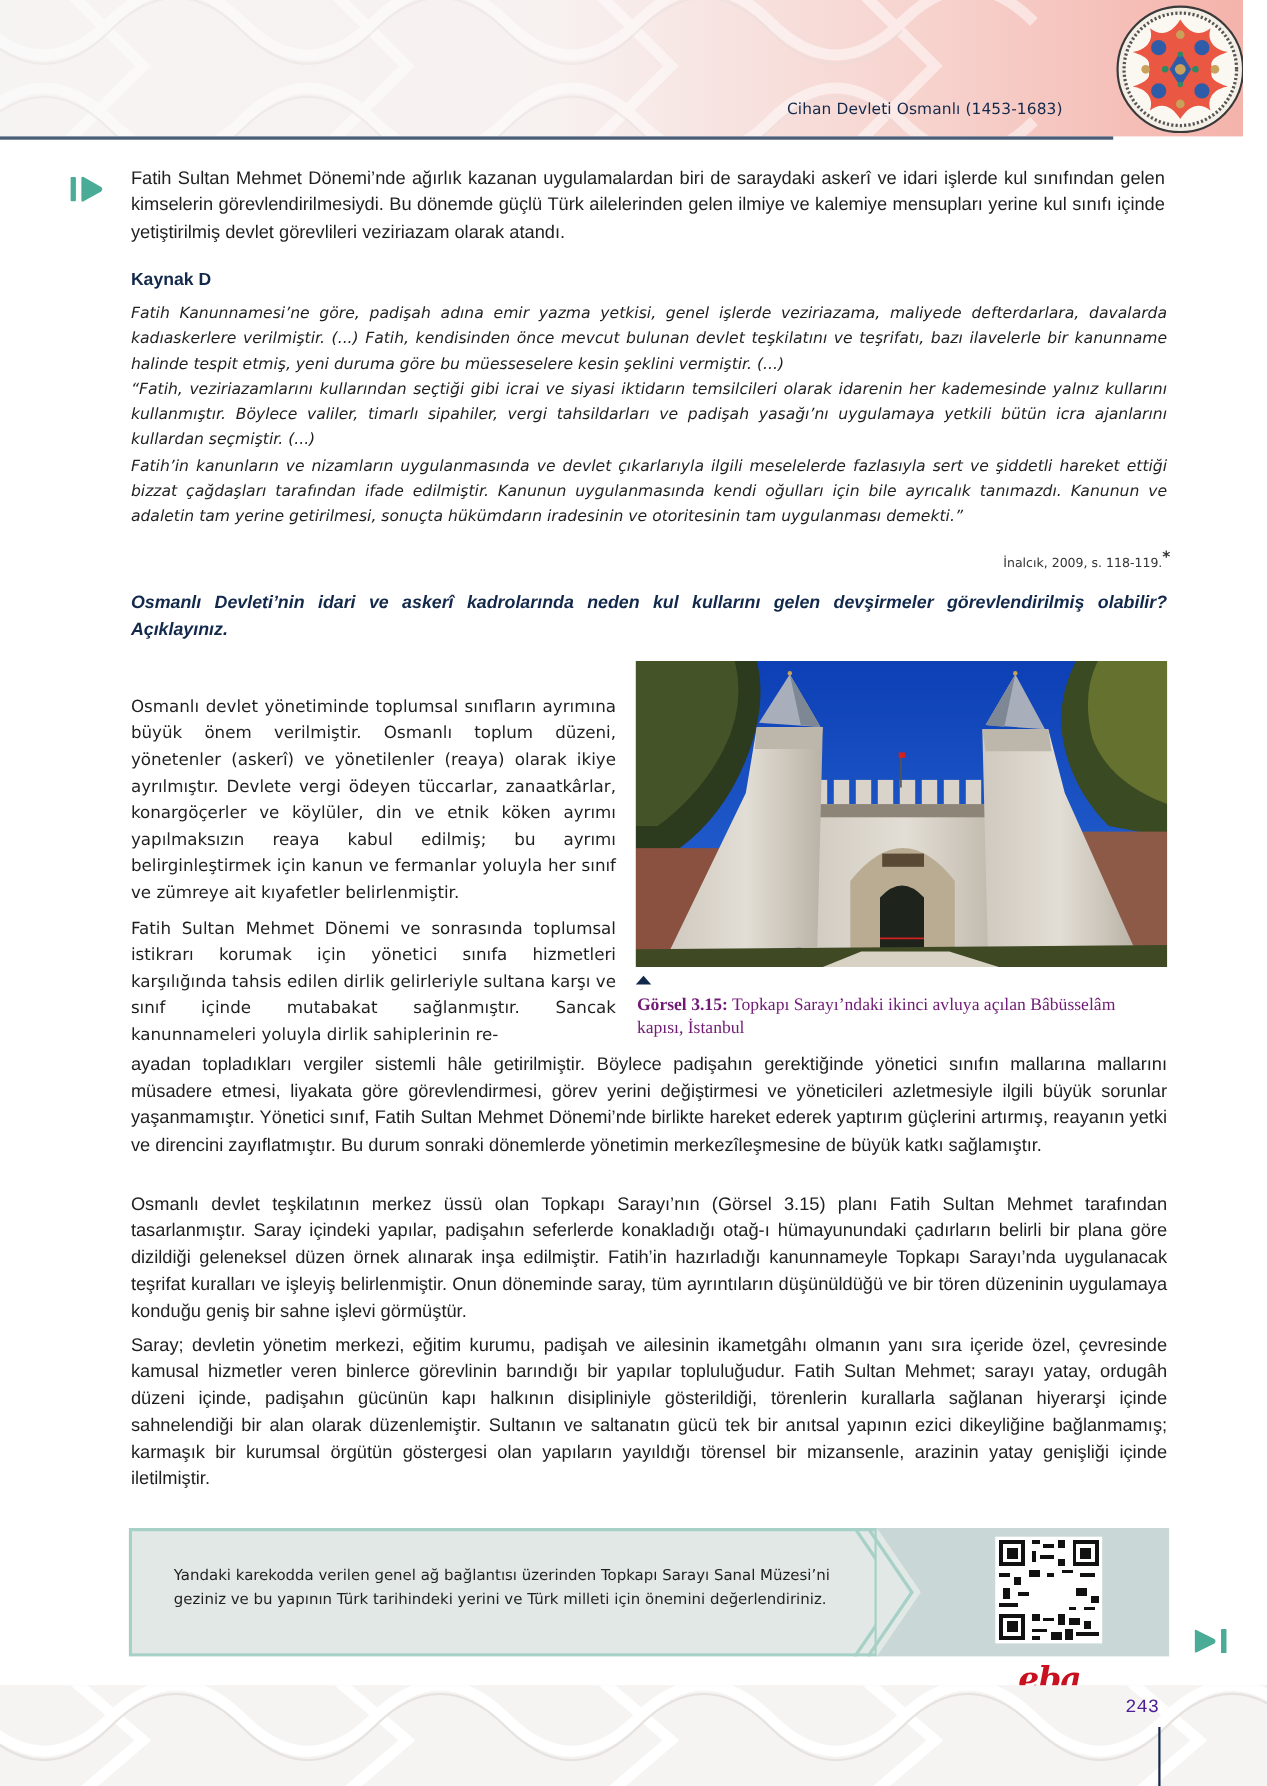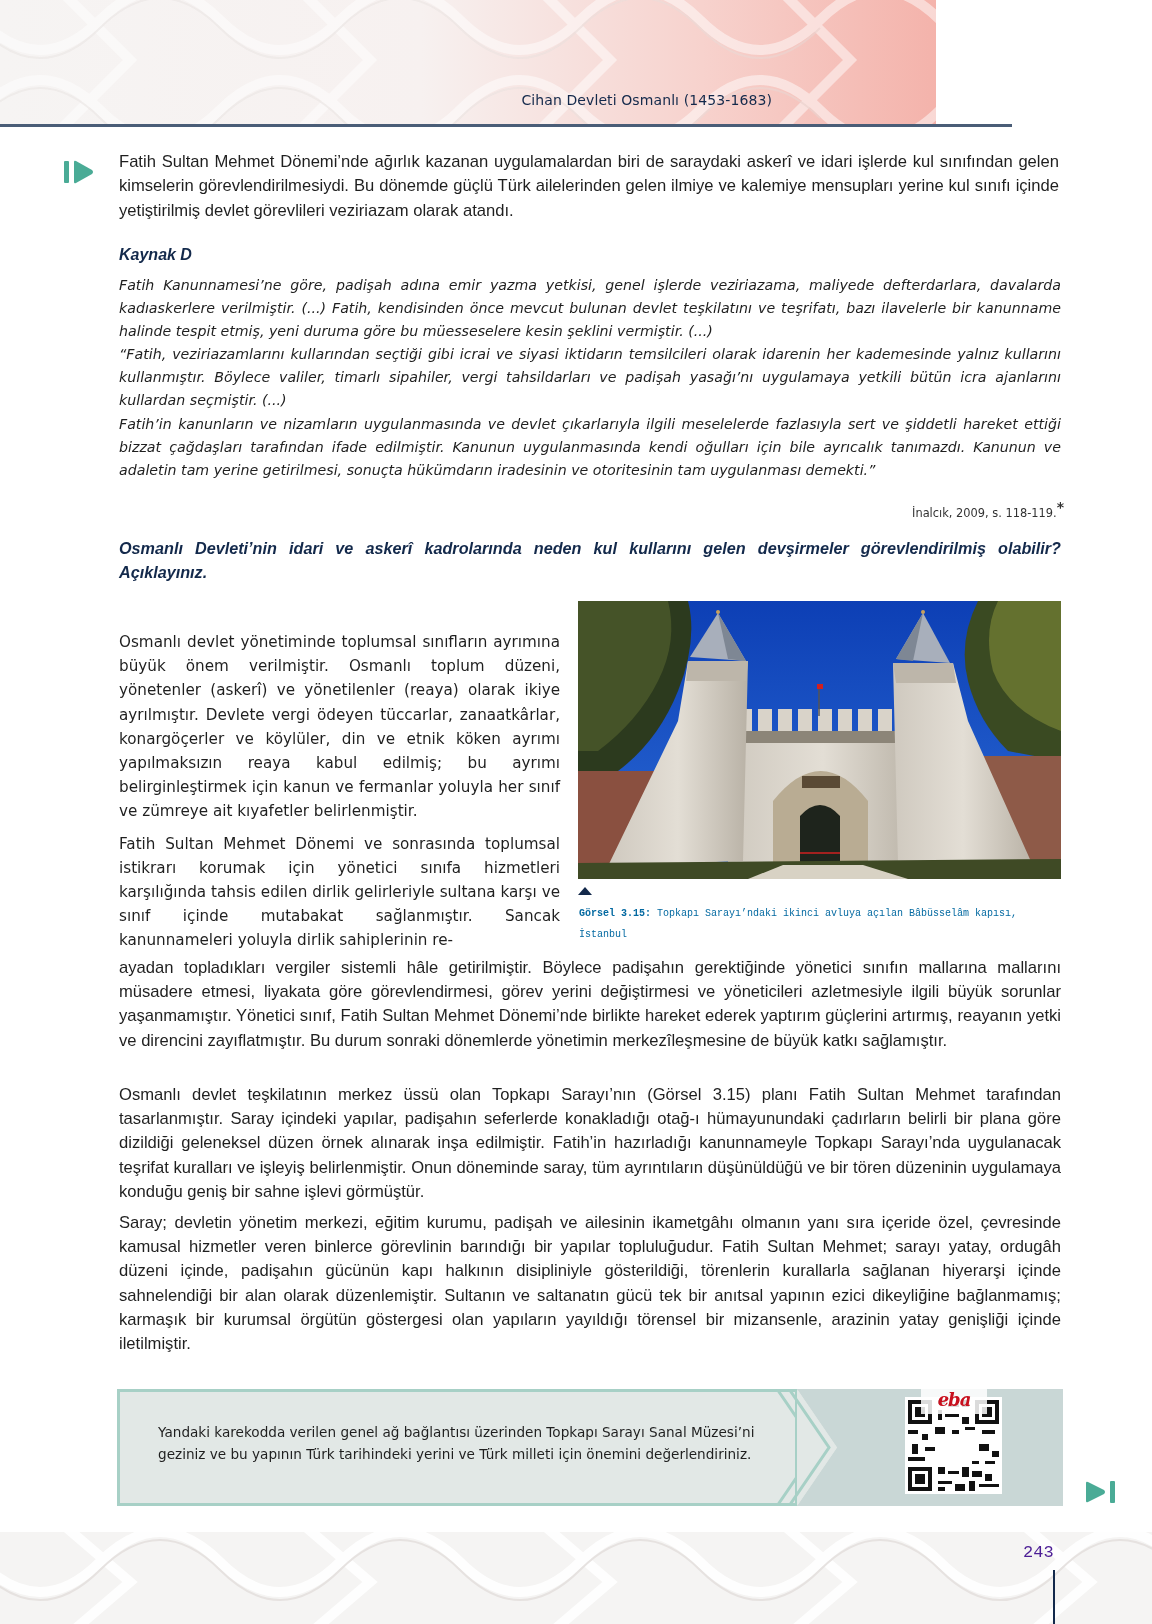--- a/index.html
+++ b/index.html
@@ -1,21 +1,21 @@
 <!DOCTYPE html>
 <html><head>
 <meta charset="utf-8">
 <style>
   * { margin: 0; padding: 0; box-sizing: border-box; }
   html, body { width: 1152px; height: 1624px; background: #ffffff; overflow: hidden; }
   body { position: relative; font-family: "DejaVu Sans", sans-serif; color: #1c1c1c; }
 
   
   .header {
-    position: absolute; left: 0; top: 0; width: 936px; height: 124px;
+    position: absolute; left: 0; top: 0; width: 1130px; height: 124px;
     background: linear-gradient(90deg, #f6f4f3 0%, #f7f1f0 45%, #f7d2cd 75%, #f4b3ab 100%);
     overflow: hidden;
   }
   .header-pattern { position: absolute; inset: 0; opacity: 0.55; }
   .header-rule {
     position: absolute; left: 0; top: 124px; width: 1012px; height: 3px; background: #4a5d77;
   }
   .header-title {
     position: absolute; right: 164px; top: 92px;
     font-family: "DejaVu Sans", sans-serif; font-size: 14px; color: #13294b; letter-spacing: 0.1px;
@@ -33,44 +33,44 @@
   }
   .page-line { position: absolute; left: 1053px; top: 1570px; width: 2px; height: 54px; background: #13294b; }
 
   
   .start-marker { position: absolute; left: 64px; top: 160px; width: 30px; height: 24px; }
   .end-marker { position: absolute; left: 1086px; top: 1481px; width: 32px; height: 22px; }
 
   
   .txt { position: absolute; font-family: "Liberation Sans", sans-serif; font-size: 16.6px; line-height: 24.3px; color: #1f1f1f; text-align: justify; }
   .intro { left: 119px; top: 150px; width: 940px; }
-  .kaynak-title { position: absolute; left: 119px; top: 246px; font-family: "Liberation Sans", sans-serif; font-weight: bold; font-style: italic; font-size: 16px; color: #13294b; }
+  .kaynak-title { position: absolute; left: 119px; top: 246px; font-family: "Liberation Sans", sans-serif; font-weight: bold; font-size: 16px; color: #13294b; }
   .quote { position: absolute; left: 119px; top: 274px; width: 942px; font-family: "DejaVu Sans", sans-serif; font-style: italic; font-size: 14.2px; line-height: 23.1px; color: #1f1f1f; text-align: justify; }
   .citation { position: absolute; right: 88px; top: 499px; font-family: "DejaVu Sans", sans-serif; font-size: 11.4px; color: #333; text-align: center; }
   .citation sup { font-weight: bold; font-size: 14px; }
   .question { position: absolute; left: 119px; top: 536px; width: 942px; font-family: "Liberation Sans", sans-serif; font-weight: bold; font-style: italic; font-size: 16.2px; line-height: 24px; color: #13294b; text-align: justify; }
 
   .col-left { position: absolute; left: 119px; top: 600px; width: 441px; font-family: "DejaVu Sans", sans-serif; font-size: 15.2px; line-height: 24.2px; color: #1f1f1f; text-align: justify; margin-top: 30px; }
   .col-left p + p { margin-top: 8px; }
   .full-text { position: absolute; left: 119px; width: 942px; font-family: "Liberation Sans", sans-serif; font-size: 16.6px; line-height: 24.2px; color: #1f1f1f; text-align: justify; }
   .full-a { top: 956px; }
   .full-b { top: 1083px; }
   .full-c { top: 1211px; }
 
   
   .photo { position: absolute; left: 578px; top: 601px; width: 483px; height: 278px; overflow: hidden; background: #1f55c8; }
   .caption-arrow { position: absolute; left: 578px; top: 887px; width: 0; height: 0; border-left: 7px solid transparent; border-right: 7px solid transparent; border-bottom: 8px solid #13294b; }
-  .caption { position: absolute; left: 579px; top: 903px; width: 470px; font-family: Liberation Mono, monospace; font-size: 10px; line-height: 21px; color: #0369a1; }
+  .caption { position: absolute; left: 579px; top: 903px; width: 470px; font-family: Liberation Serif, serif; font-size: 16px; line-height: 21px; color: #701a75; }
   .caption b { font-weight: bold; }
 
   
   .qr-box { position: absolute; left: 117px; top: 1389px; width: 946px; height: 117px; }
   .qr-text { position: absolute; left: 158px; top: 1422px; width: 640px; font-family: "DejaVu Sans", sans-serif; font-size: 13.6px; line-height: 21.5px; color: #1f1f1f; }
   .qr-code { position: absolute; left: 905px; top: 1397px; width: 97px; height: 97px; background: #fff; }
-  .eba-logo { position: absolute; left: 921px; top: 1386px; width: 66px; height: 28px; font-family: "DejaVu Serif", serif; font-style: italic; font-weight: bold; font-size: 18px; color: #c8101e; text-align: center; line-height: 28px; background: rgba(255,255,255,0.85); letter-spacing: -1px; }
+  .eba-logo { position: absolute; left: 921px; top: 1513px; width: 66px; height: 28px; font-family: "DejaVu Serif", serif; font-style: italic; font-weight: bold; font-size: 30px; color: #c8101e; text-align: center; line-height: 28px; background: rgba(255,255,255,0.85); letter-spacing: -1px; }
 </style>
 </head>
 <body>
 
 <div class="header">
   <svg class="header-pattern" width="1152" height="124" viewBox="0 0 1152 124">
     <g fill="none" stroke="#ffffff" stroke-width="10" opacity="0.9">
       <path d="M-20 20 Q40 80 100 20 T220 20 T340 20 T460 20 T580 20 T700 20 T820 20 T940 20"></path>
       <path d="M-20 110 Q40 50 100 110 T220 110 T340 110 T460 110 T580 110 T700 110 T820 110 T940 110"></path>
       <path d="M60 -10 L130 60 L60 130"></path>

